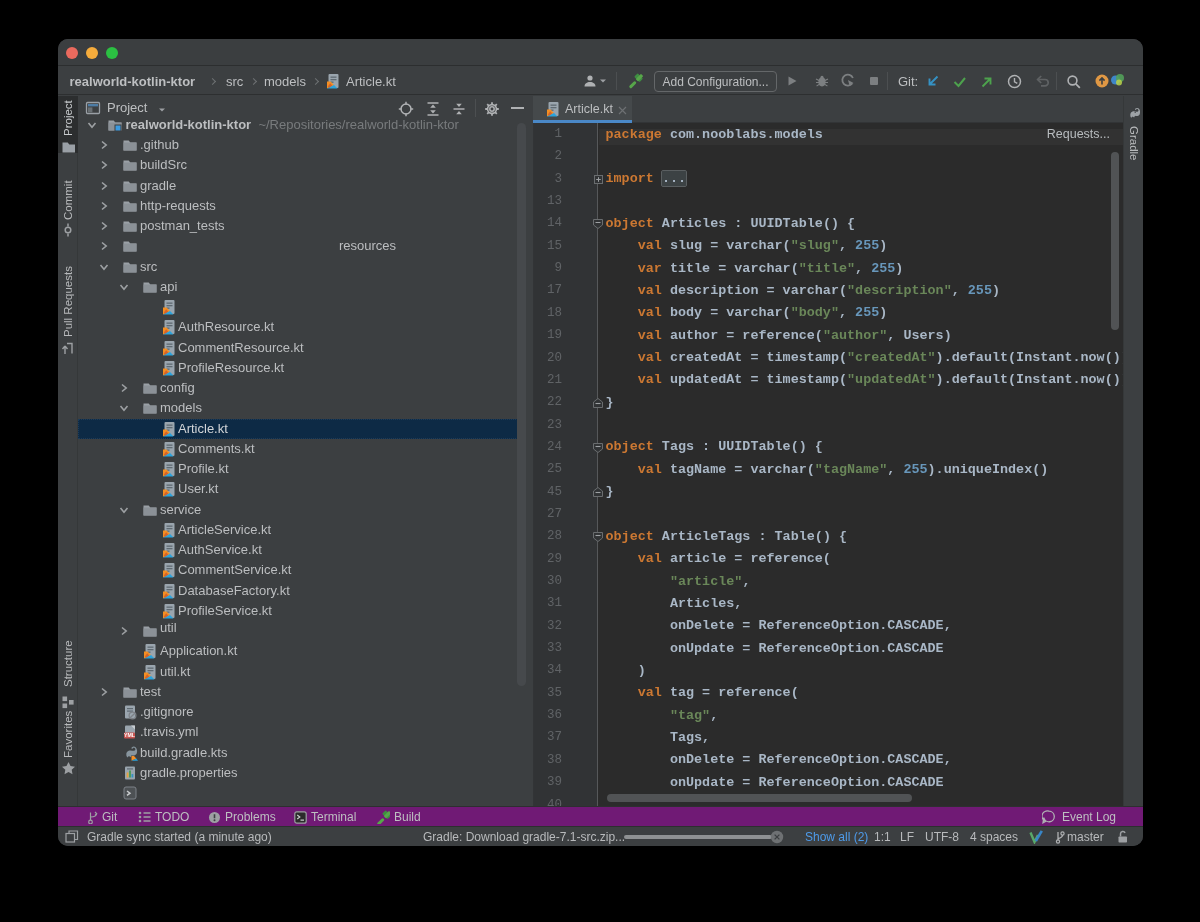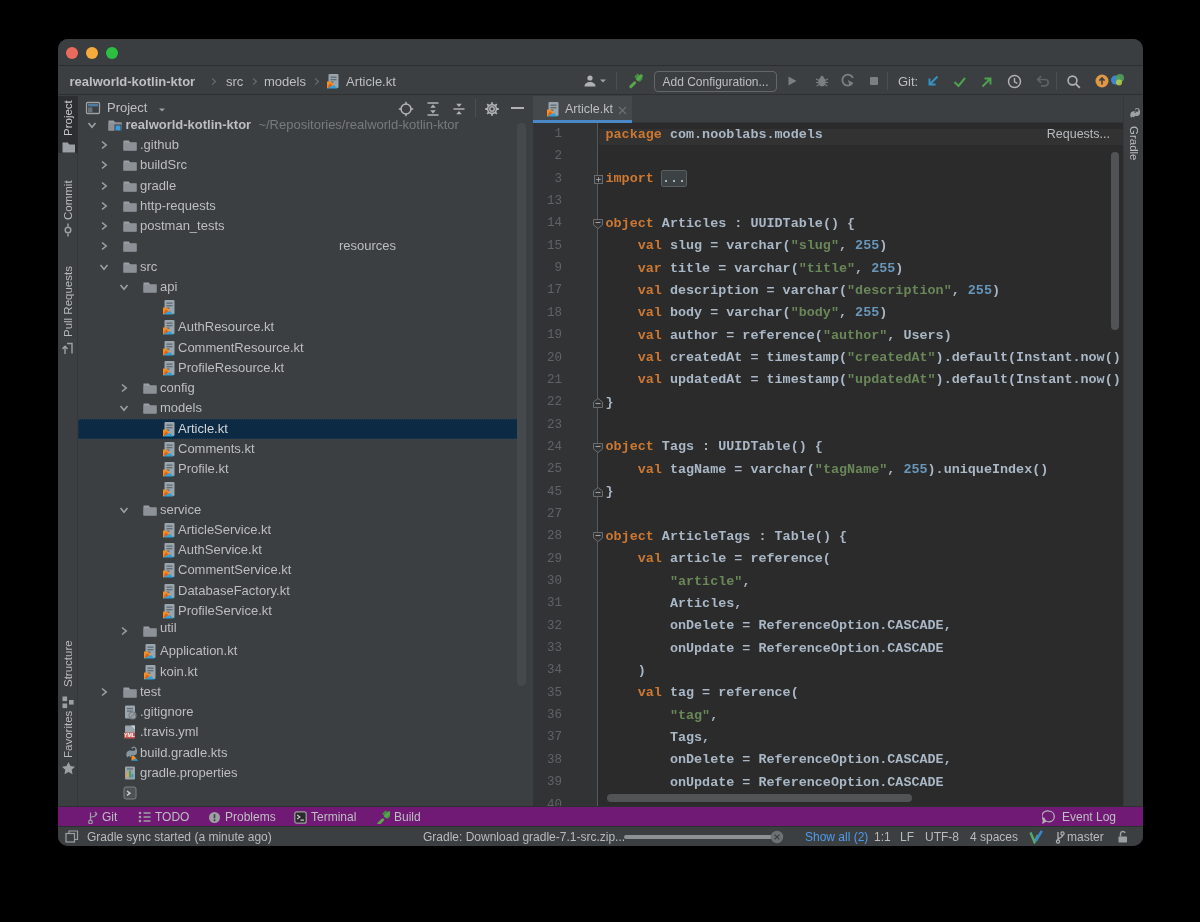--- a/index.html
+++ b/index.html
@@ -343,20 +343,21 @@
         <div class="trow" style="top:363.15px;left:100px;">Profile.kt</div>
         <svg class="icn" style="left:83px;top:365.15px" width="16" height="16" viewBox="0 0 16 16">
           <rect x="3.5" y="1" width="10" height="14" rx="1" fill="#9aa5ae"></rect>
           <rect x="5.5" y="3.5" width="6" height="1.3" fill="#5f6a72"></rect>
           <rect x="5.5" y="6" width="6" height="1.3" fill="#5f6a72"></rect>
           <rect x="5.5" y="8.5" width="3" height="1.3" fill="#5f6a72"></rect>
           <polygon points="2,15.5 2,8.5 5.5,8.5 9,12" fill="#F58F22"></polygon>
           <polygon points="9,12 12.5,15.5 2,15.5" fill="#2AA3DC"></polygon>
           <polygon points="5.2,10.2 7.2,12.6 4.4,14.8 2.8,13.4" fill="#C8512E" opacity="0.7"></polygon>
         </svg>
+        <div class="trow" style="top:383.40px;left:100px;">User.kt</div>
         <svg class="icn" style="left:83px;top:385.40px" width="16" height="16" viewBox="0 0 16 16">
           <rect x="3.5" y="1" width="10" height="14" rx="1" fill="#9aa5ae"></rect>
           <rect x="5.5" y="3.5" width="6" height="1.3" fill="#5f6a72"></rect>
           <rect x="5.5" y="6" width="6" height="1.3" fill="#5f6a72"></rect>
           <rect x="5.5" y="8.5" width="3" height="1.3" fill="#5f6a72"></rect>
           <polygon points="2,15.5 2,8.5 5.5,8.5 9,12" fill="#F58F22"></polygon>
           <polygon points="9,12 12.5,15.5 2,15.5" fill="#2AA3DC"></polygon>
           <polygon points="5.2,10.2 7.2,12.6 4.4,14.8 2.8,13.4" fill="#C8512E" opacity="0.7"></polygon>
         </svg>
         <div class="trow" style="top:403.65px;left:82px;">service</div>
@@ -428,21 +429,21 @@
         <div class="trow" style="top:545.40px;left:82px;">Application.kt</div>
         <svg class="icn" style="left:64px;top:547.40px" width="16" height="16" viewBox="0 0 16 16">
           <rect x="3.5" y="1" width="10" height="14" rx="1" fill="#9aa5ae"></rect>
           <rect x="5.5" y="3.5" width="6" height="1.3" fill="#5f6a72"></rect>
           <rect x="5.5" y="6" width="6" height="1.3" fill="#5f6a72"></rect>
           <rect x="5.5" y="8.5" width="3" height="1.3" fill="#5f6a72"></rect>
           <polygon points="2,15.5 2,8.5 5.5,8.5 9,12" fill="#F58F22"></polygon>
           <polygon points="9,12 12.5,15.5 2,15.5" fill="#2AA3DC"></polygon>
           <polygon points="5.2,10.2 7.2,12.6 4.4,14.8 2.8,13.4" fill="#C8512E" opacity="0.7"></polygon>
         </svg>
-        <div class="trow" style="top:565.65px;left:82px;">koin.kt</div>
+        <div class="trow" style="top:565.65px;left:82px;">util.kt</div>
         <svg class="icn" style="left:64px;top:567.65px" width="16" height="16" viewBox="0 0 16 16">
           <rect x="3.5" y="1" width="10" height="14" rx="1" fill="#9aa5ae"></rect>
           <rect x="5.5" y="3.5" width="6" height="1.3" fill="#5f6a72"></rect>
           <rect x="5.5" y="6" width="6" height="1.3" fill="#5f6a72"></rect>
           <rect x="5.5" y="8.5" width="3" height="1.3" fill="#5f6a72"></rect>
           <polygon points="2,15.5 2,8.5 5.5,8.5 9,12" fill="#F58F22"></polygon>
           <polygon points="9,12 12.5,15.5 2,15.5" fill="#2AA3DC"></polygon>
           <polygon points="5.2,10.2 7.2,12.6 4.4,14.8 2.8,13.4" fill="#C8512E" opacity="0.7"></polygon>
         </svg>
         <div class="trow" style="top:585.90px;left:62px;">test</div>

